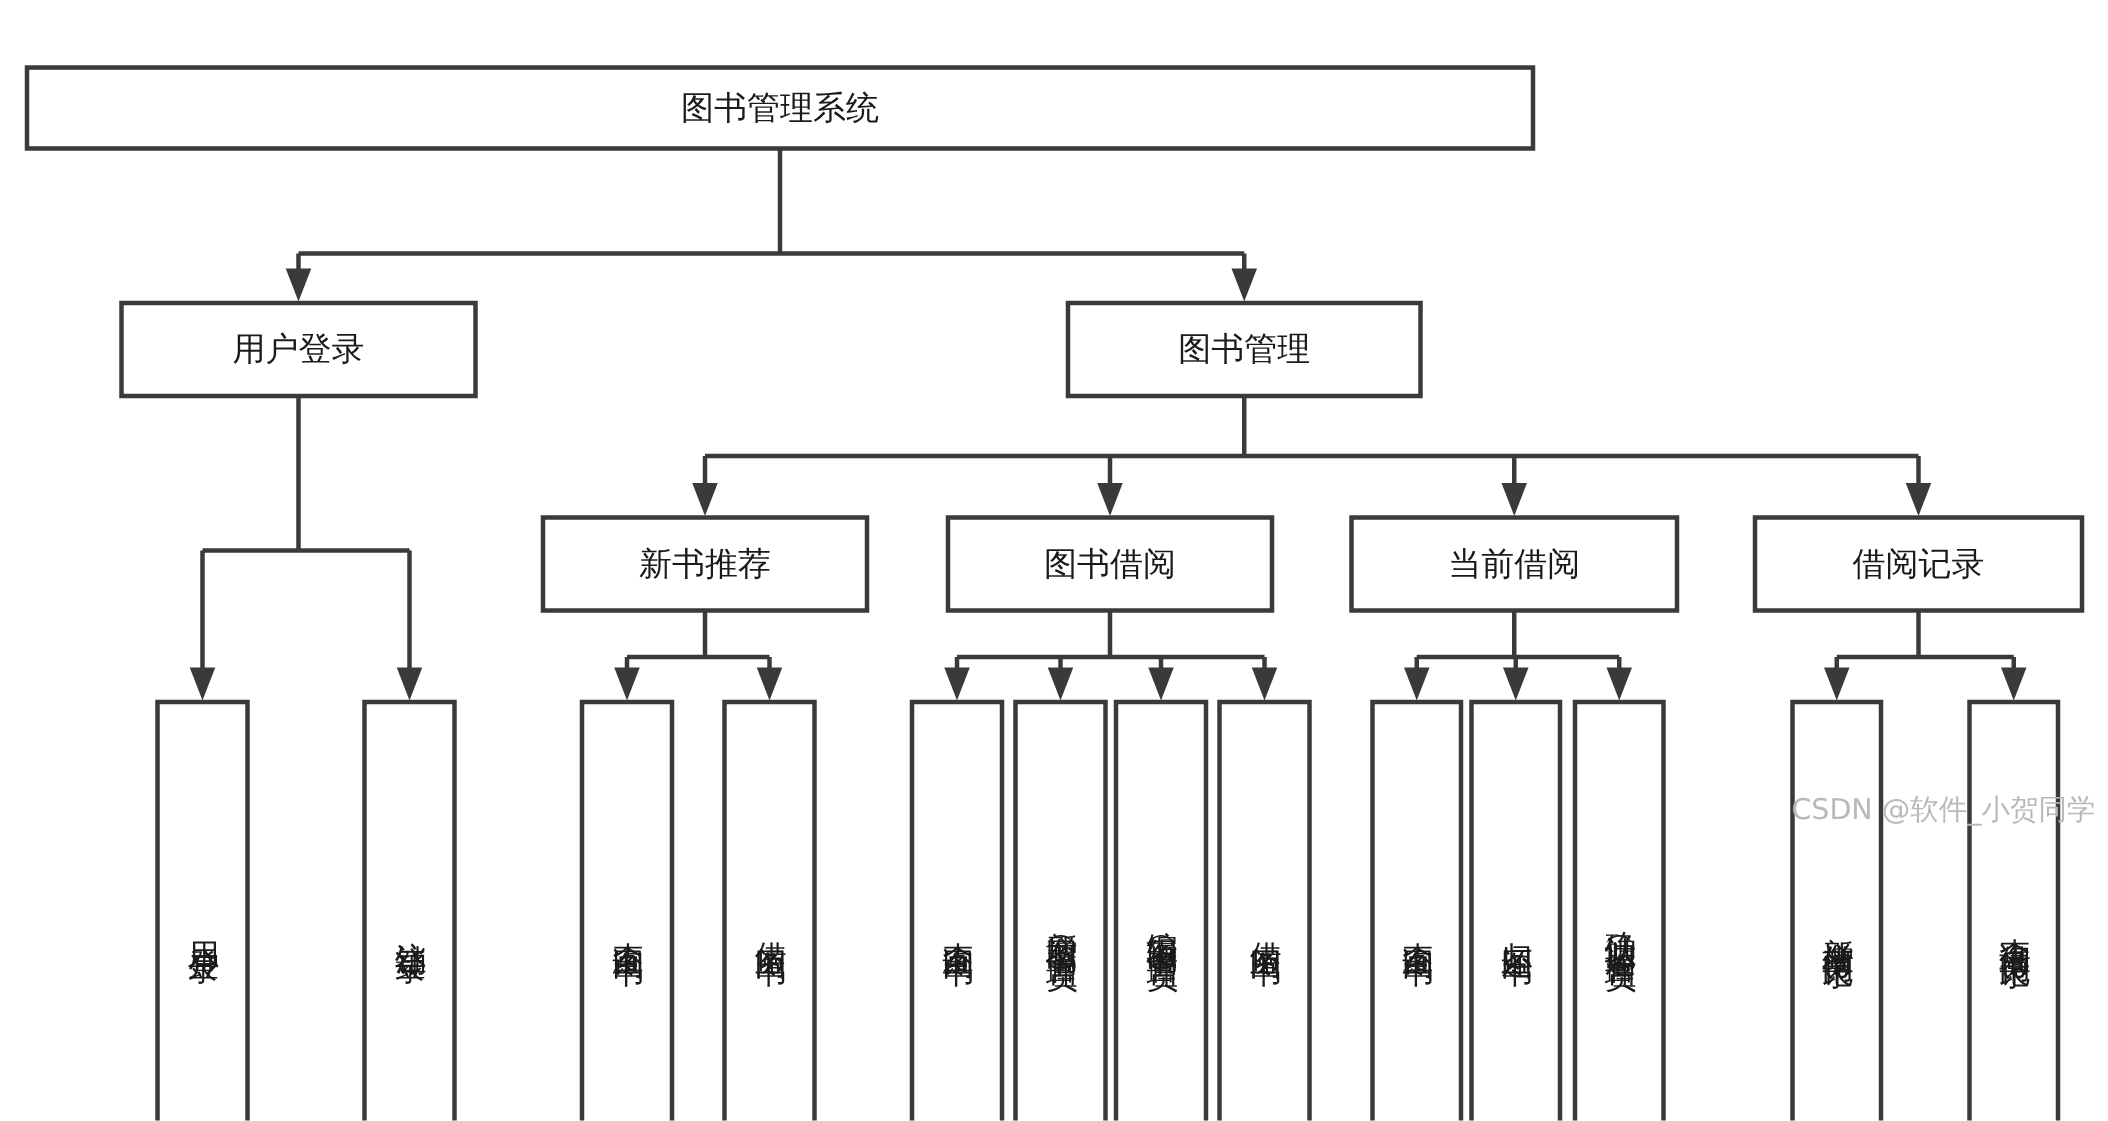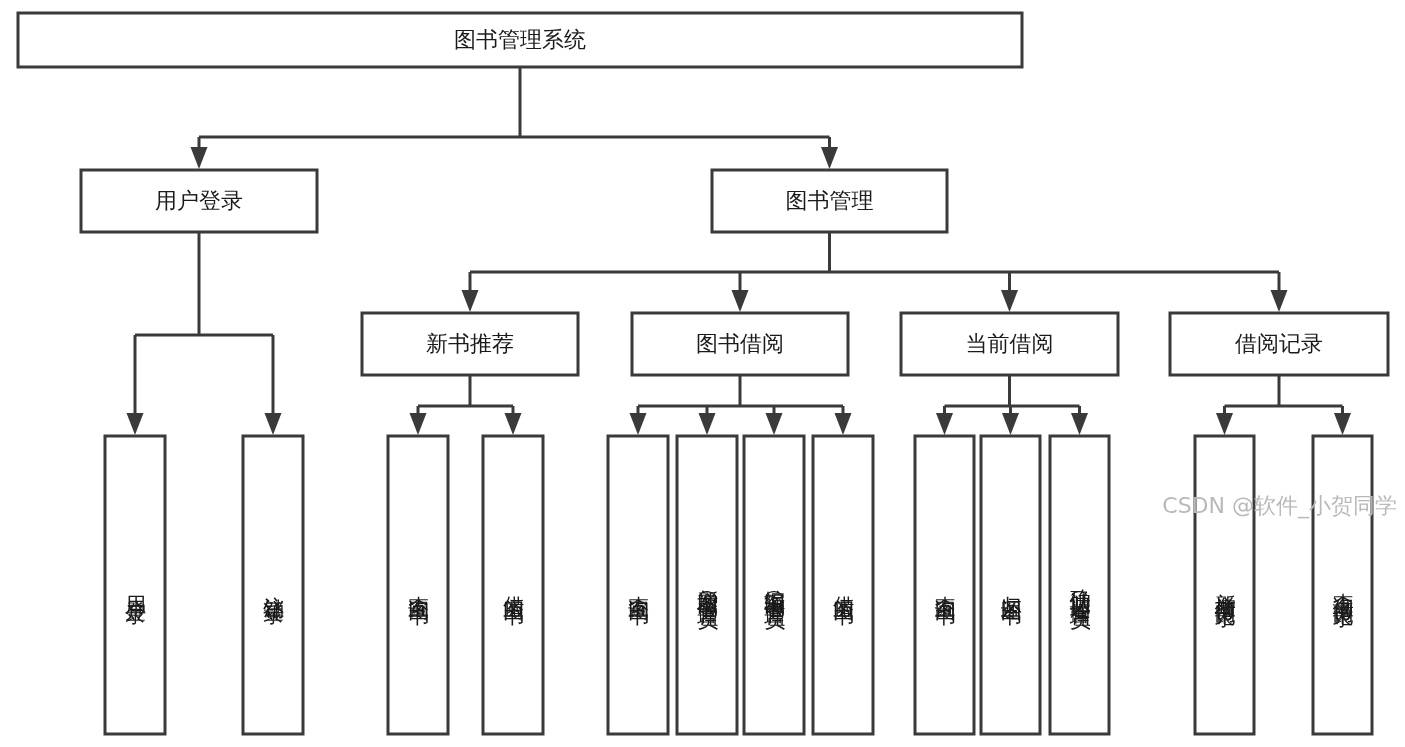--- a/index.html
+++ b/index.html
@@ -11,20 +11,21 @@
     width: 1405px;
     height: 747px;
     font-family: "DejaVu Sans", "Liberation Sans", sans-serif;
     overflow: hidden;
   }
   #diagram-root {
     position: relative;
     width: 1405px;
     height: 525px;
     background: #ffffff;
+    margin-top: 32px;
   }
   svg.diagram-canvas {
     position: absolute;
     left: 0;
     top: 0;
     width: 1405px;
     height: 747px;
   }
   .node-box {
     fill: #ffffff;
@@ -61,21 +62,21 @@
     align-items: center;
     justify-content: center;
     white-space: nowrap;
     pointer-events: none;
   }
   .watermark {
     position: absolute;
     right: 8px;
     bottom: 4px;
     font-family: "DejaVu Sans", "Liberation Sans", sans-serif;
-    font-size: 22px;
+    font-size: 19px;
     color: #b9b9b9;
     white-space: nowrap;
   }
 </style>
 </head>
 <body>
 
 <div id="diagram-root">
   <svg class="diagram-canvas" id="diagram-svg" viewBox="0 0 1405 747">
       <g>

